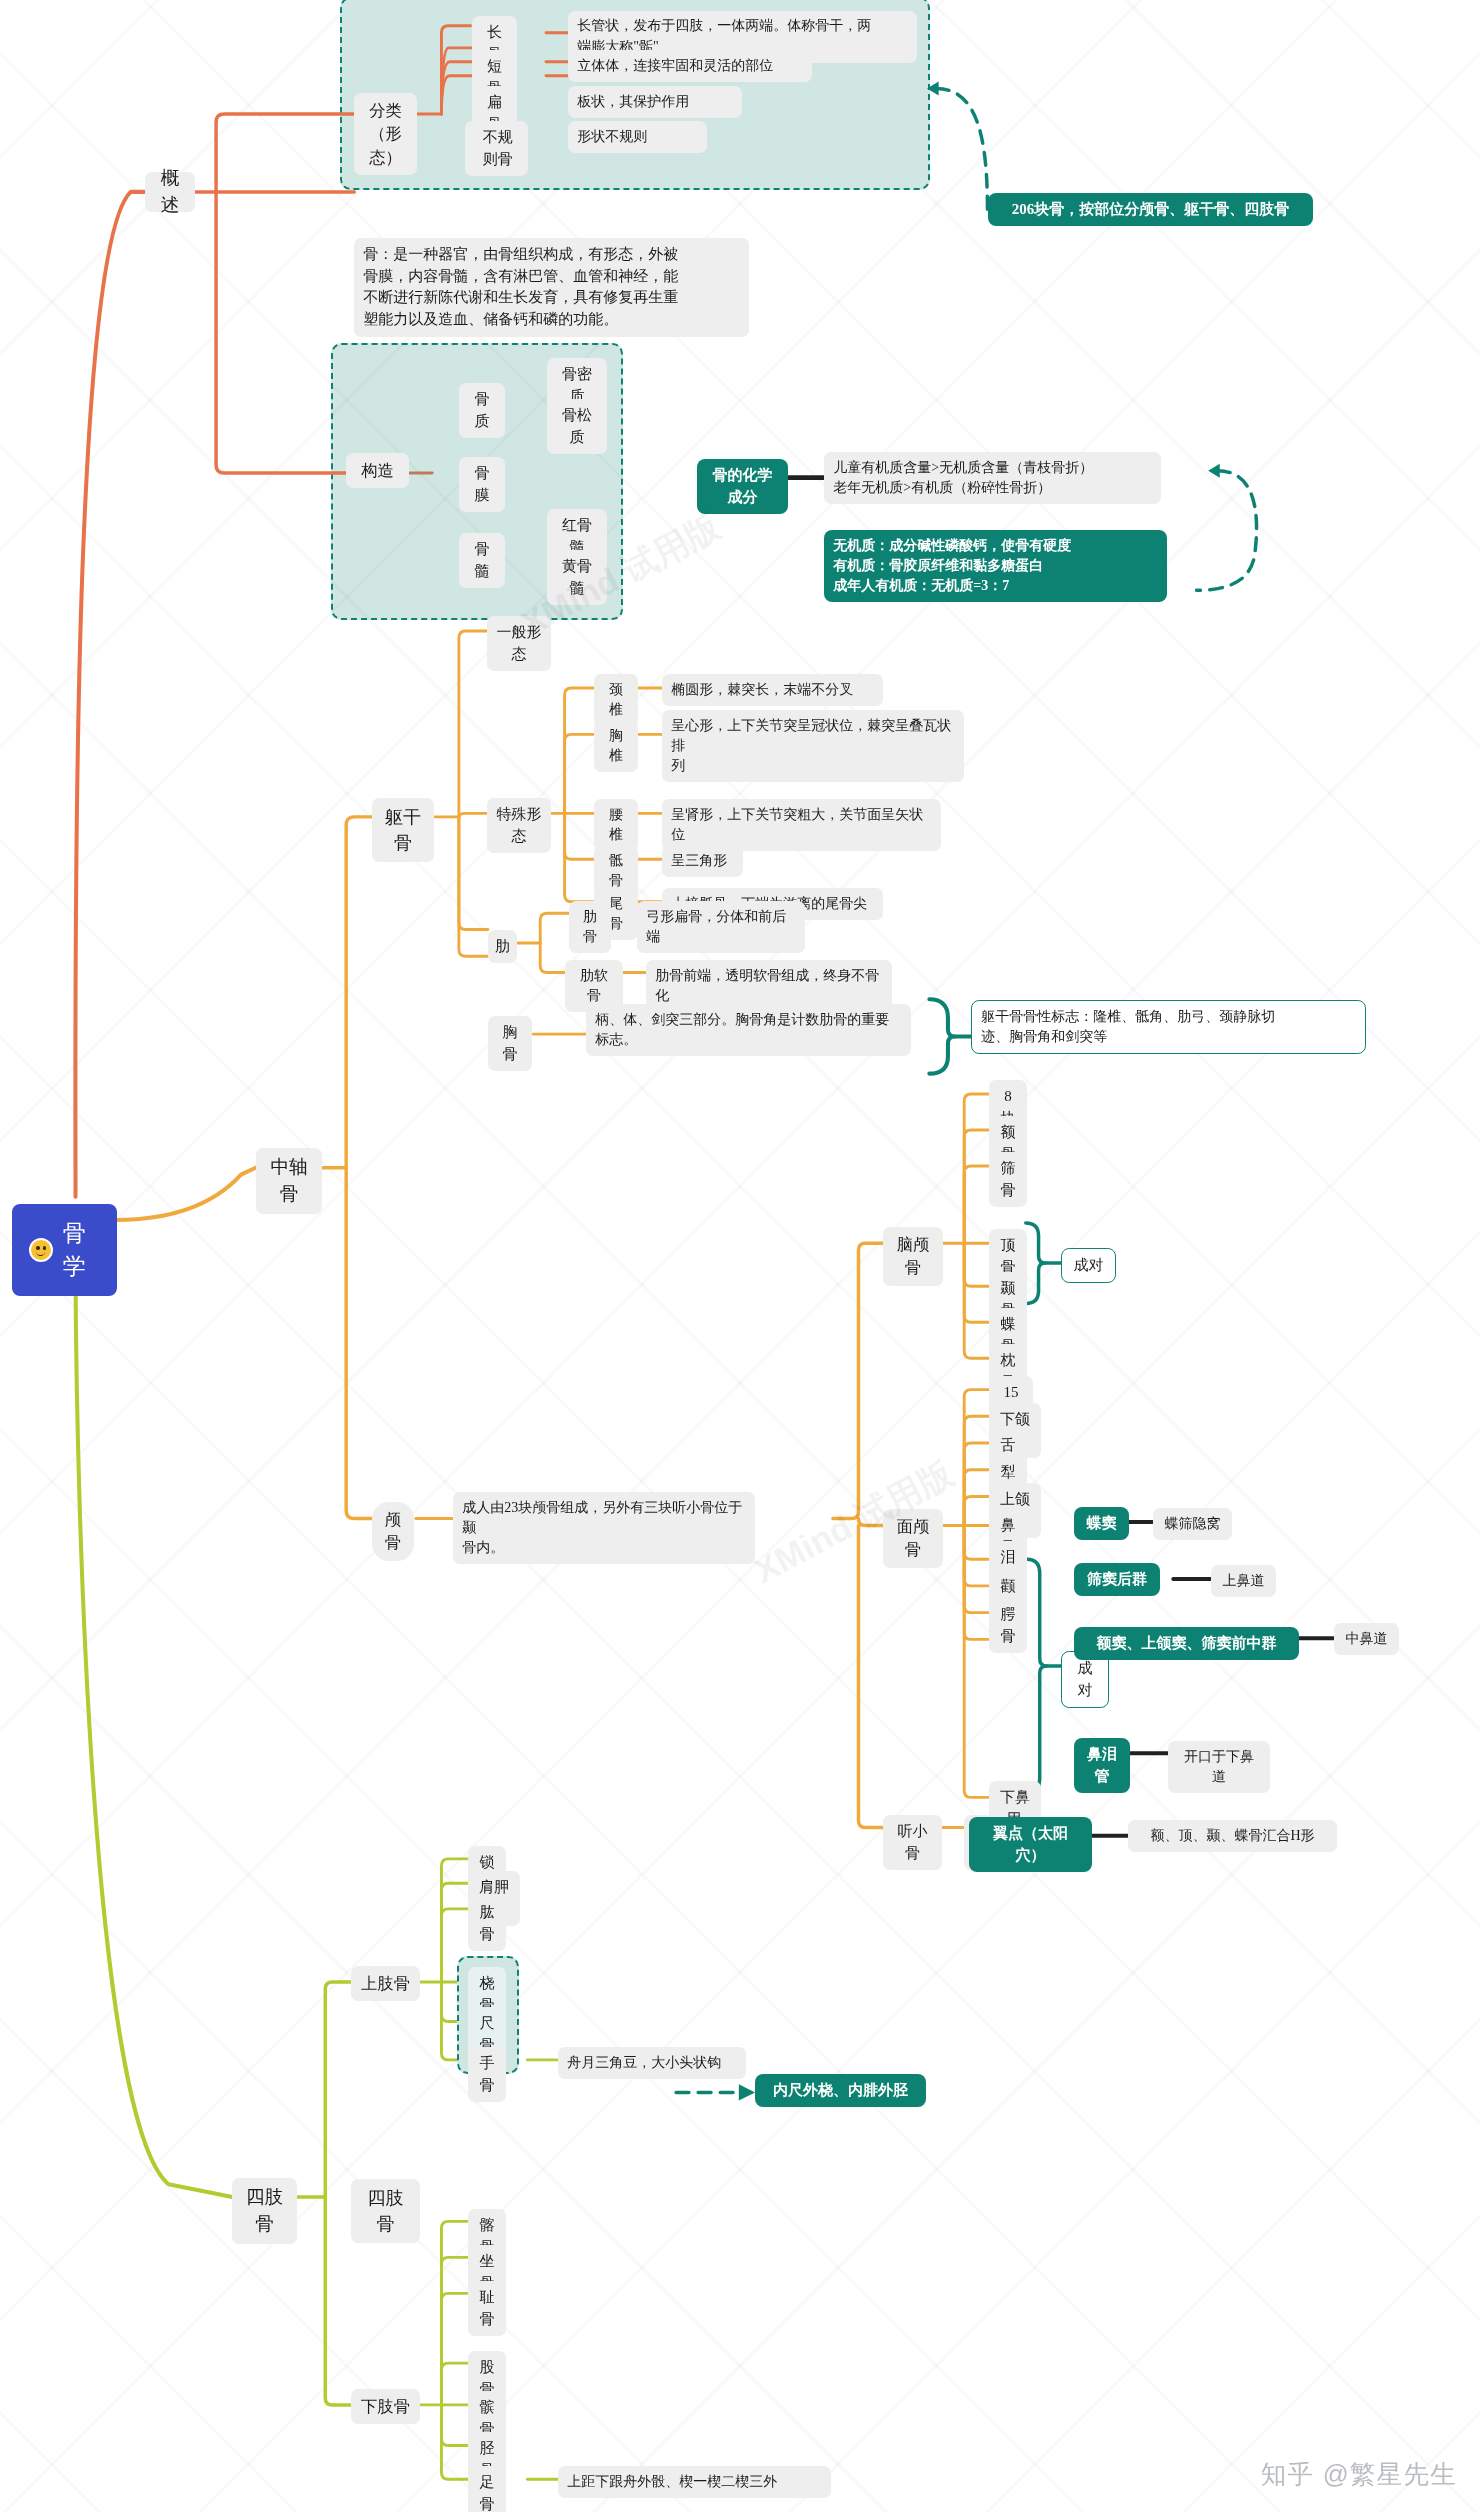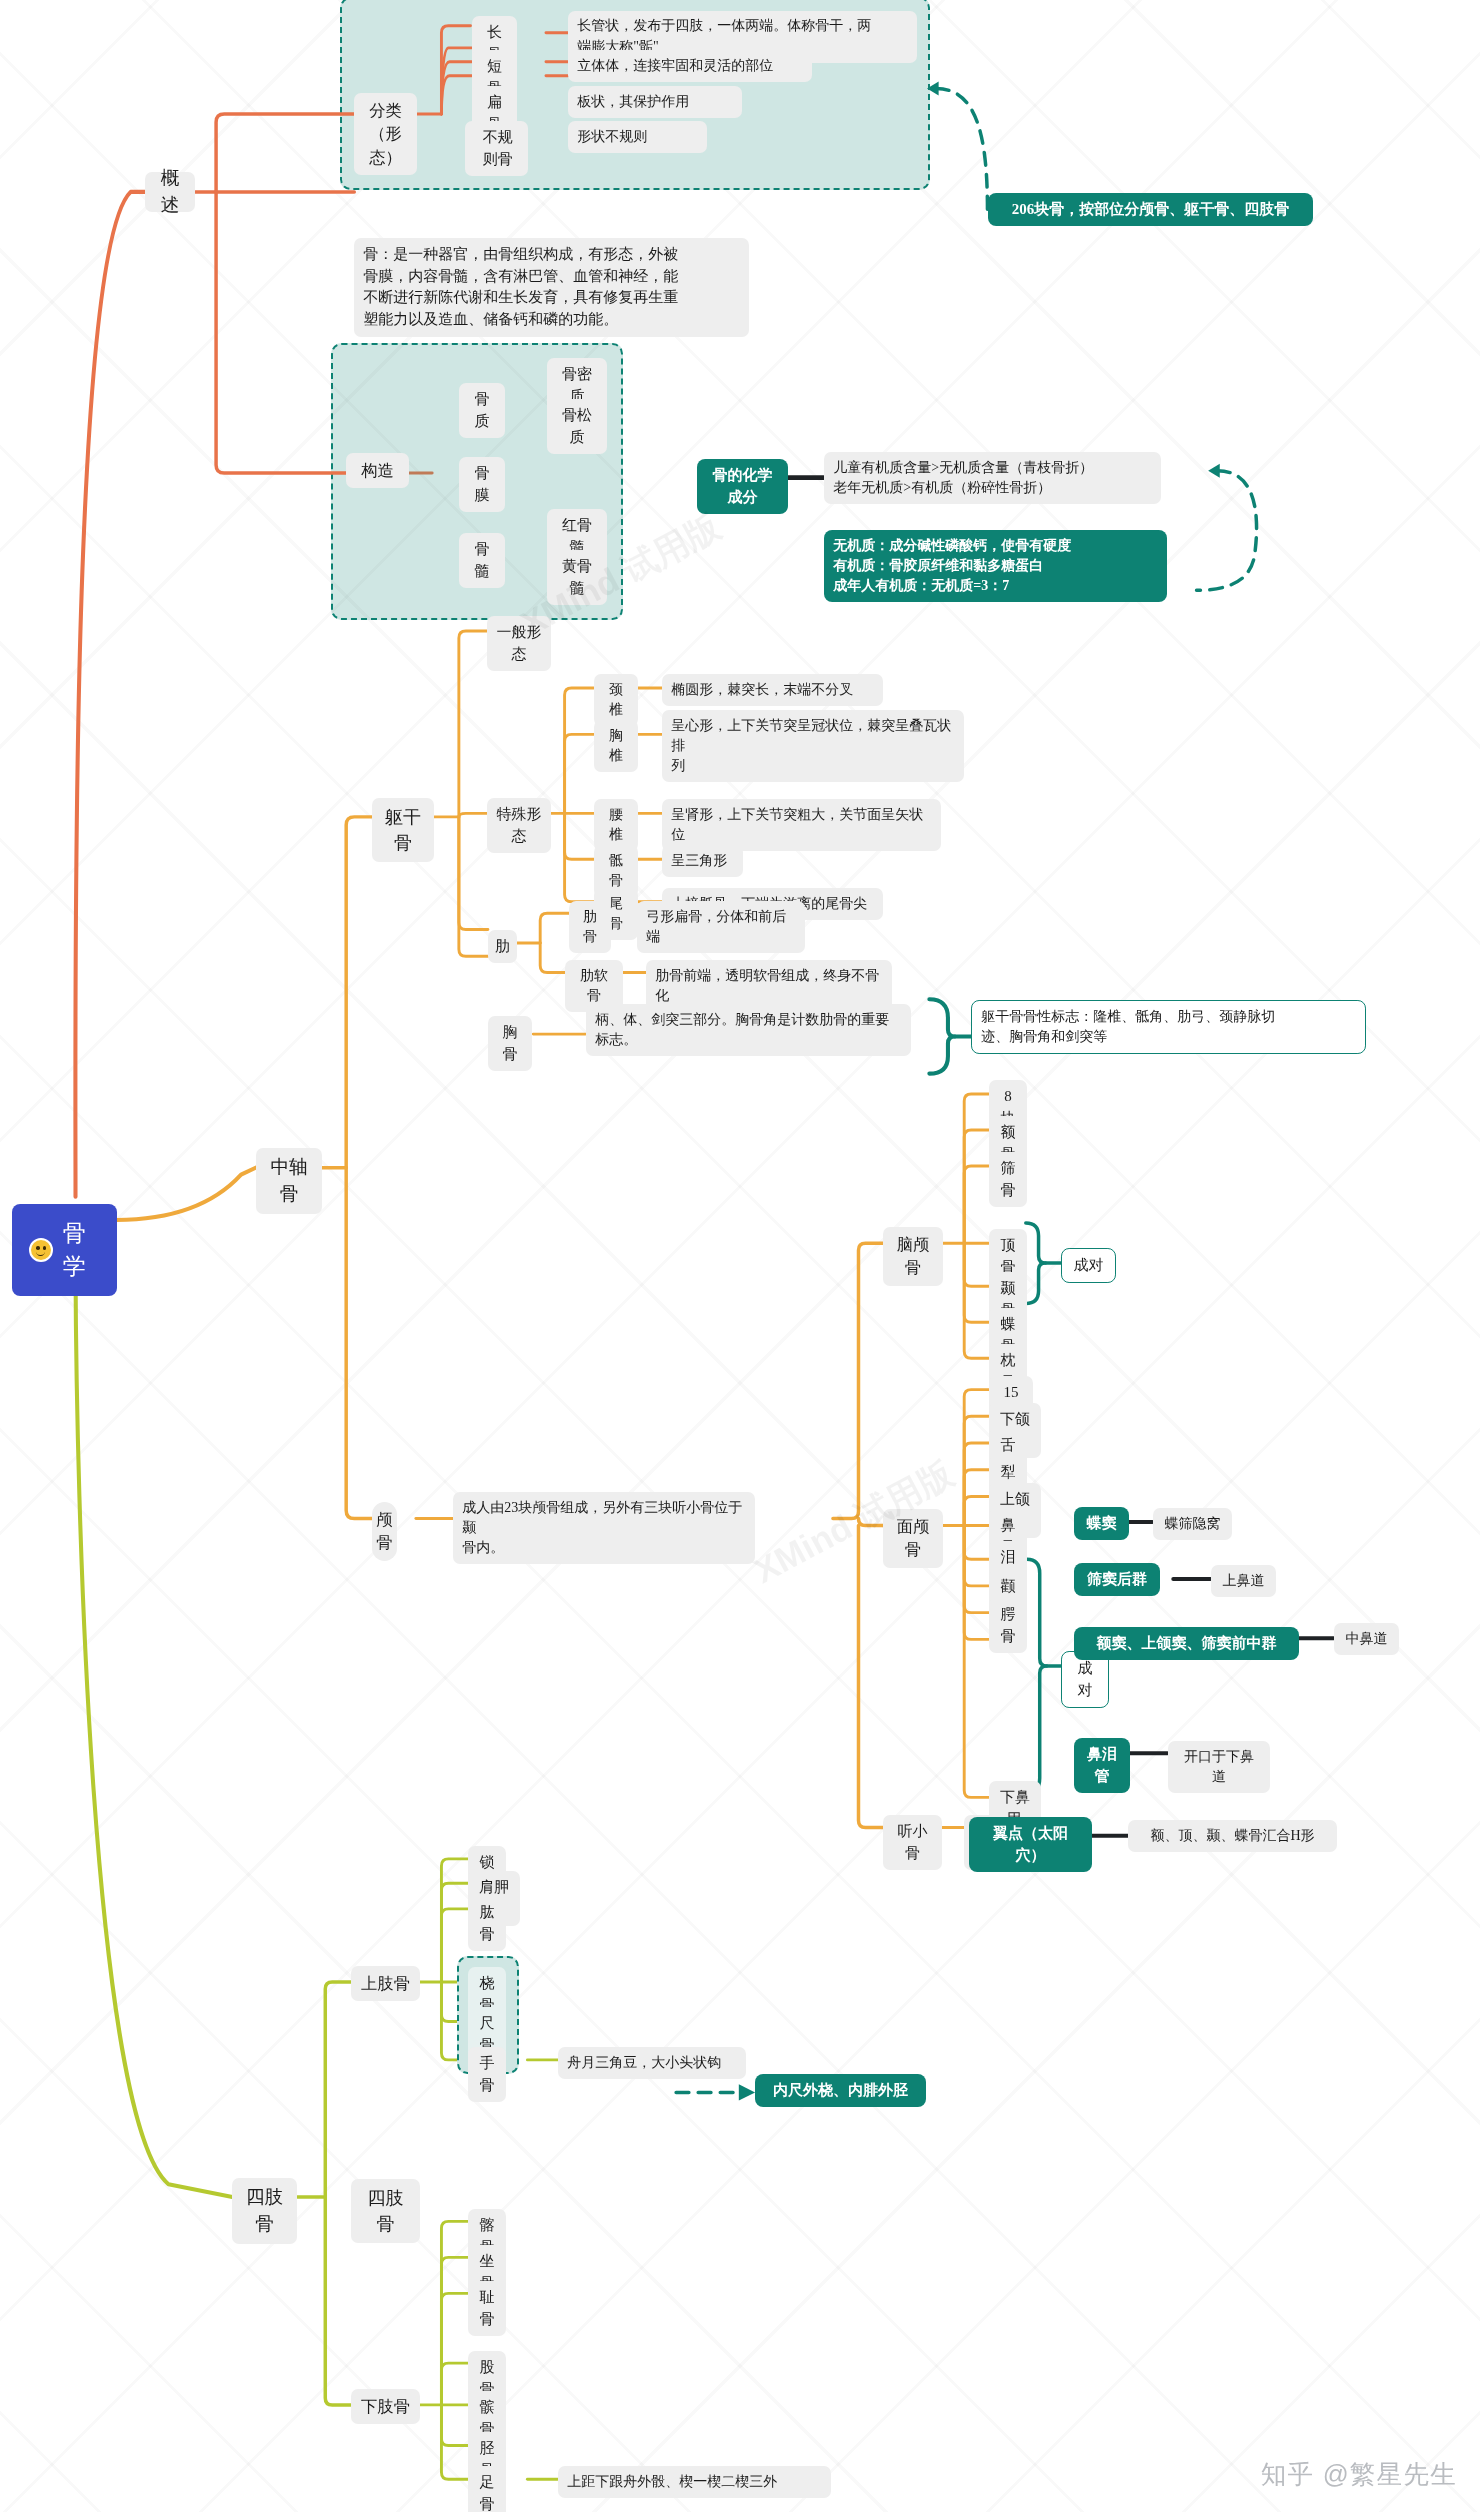--- a/index.html
+++ b/index.html
@@ -418,21 +418,21 @@
   <div class="node f24" style="left:586px; top:1004px; width:325px;">
     <span>柄、体、剑突三部分。胸骨角是计数肋骨的重要
 标志。</span>
   </div>
 
   <div class="node tealoutline f24" style="left:971px; top:1000px; width:395px;">
     <span>躯干骨骨性标志：隆椎、骶角、肋弓、颈静脉切
 迹、胸骨角和剑突等</span>
   </div>
 
-  <div class="node f28 center" style="left:372px; top:1502px; width:25px; justify-content:center;border-radius:17px;">
+  <div class="node f28 center" style="left:372px; top:1502px; width:42px; justify-content:center;border-radius:17px;">
     <span>颅骨</span>
   </div>
   <div class="node f24" style="left:453px; top:1492px; width:302px;">
     <span>成人由23块颅骨组成，另外有三块听小骨位于颞
 骨内。</span>
   </div>
 
   <div class="node f28 center" style="left:883px; top:1227px; width:60px; justify-content:center;">
     <span>脑颅骨</span>
   </div>

